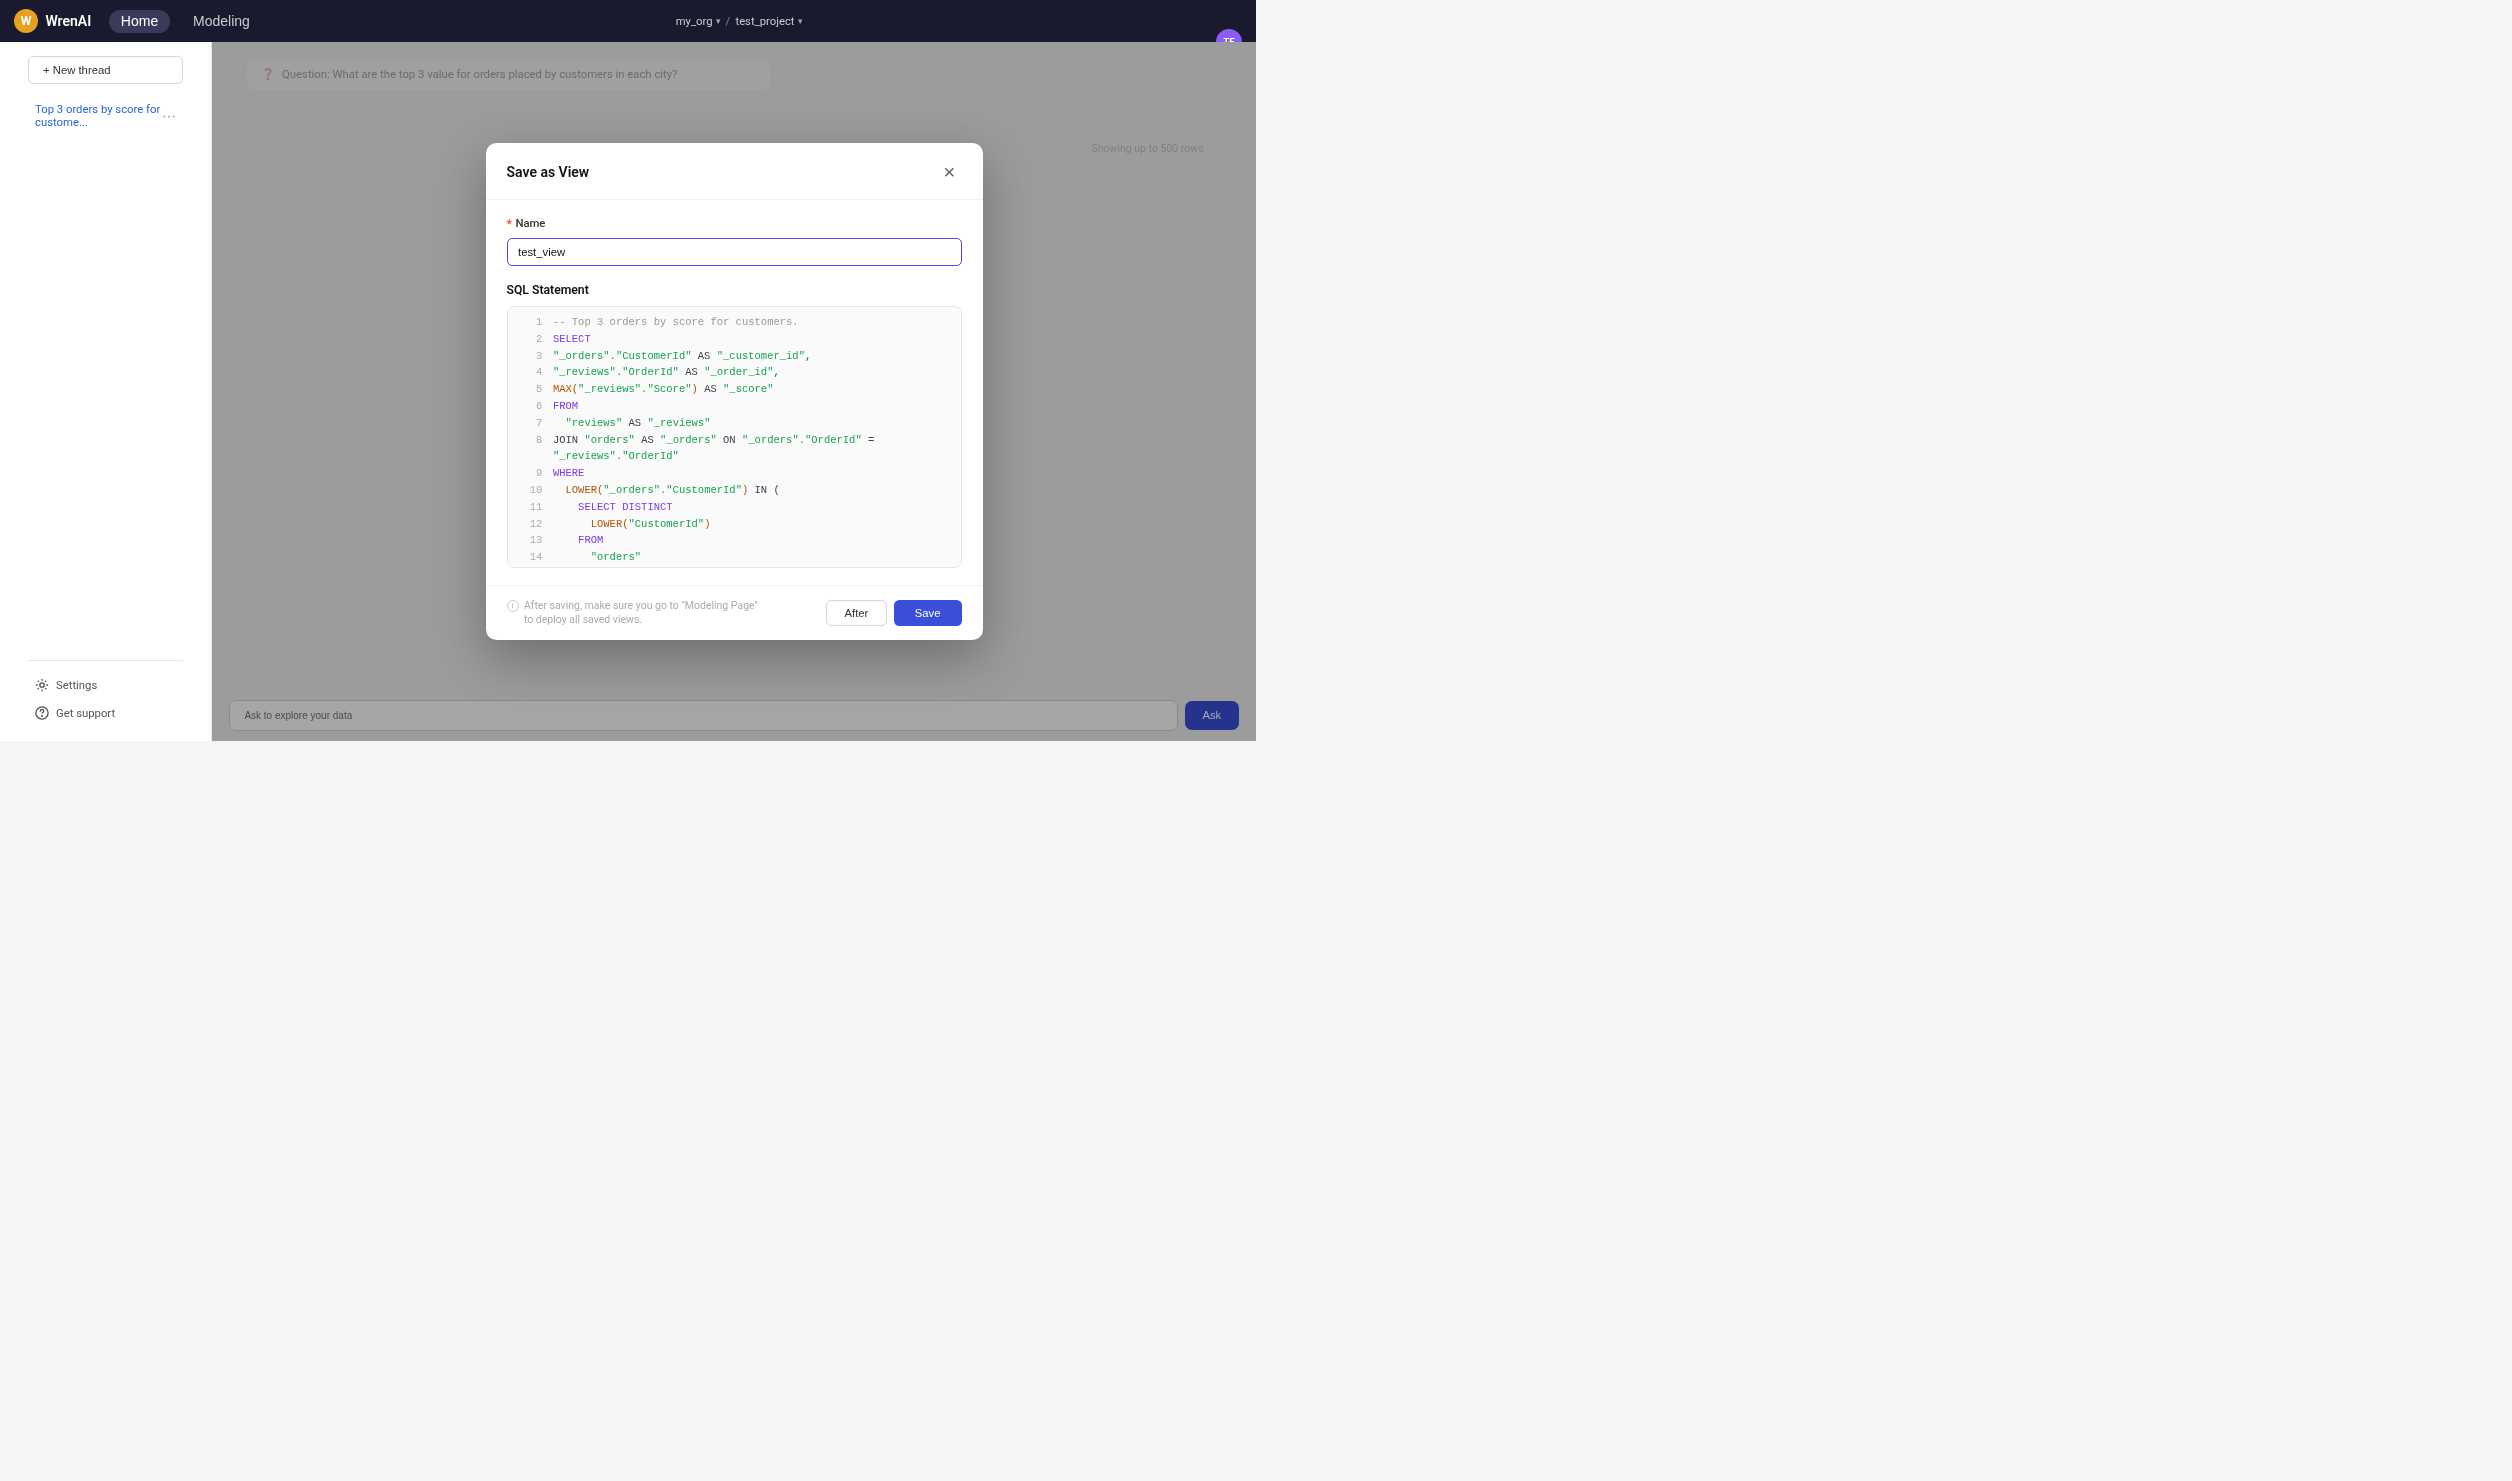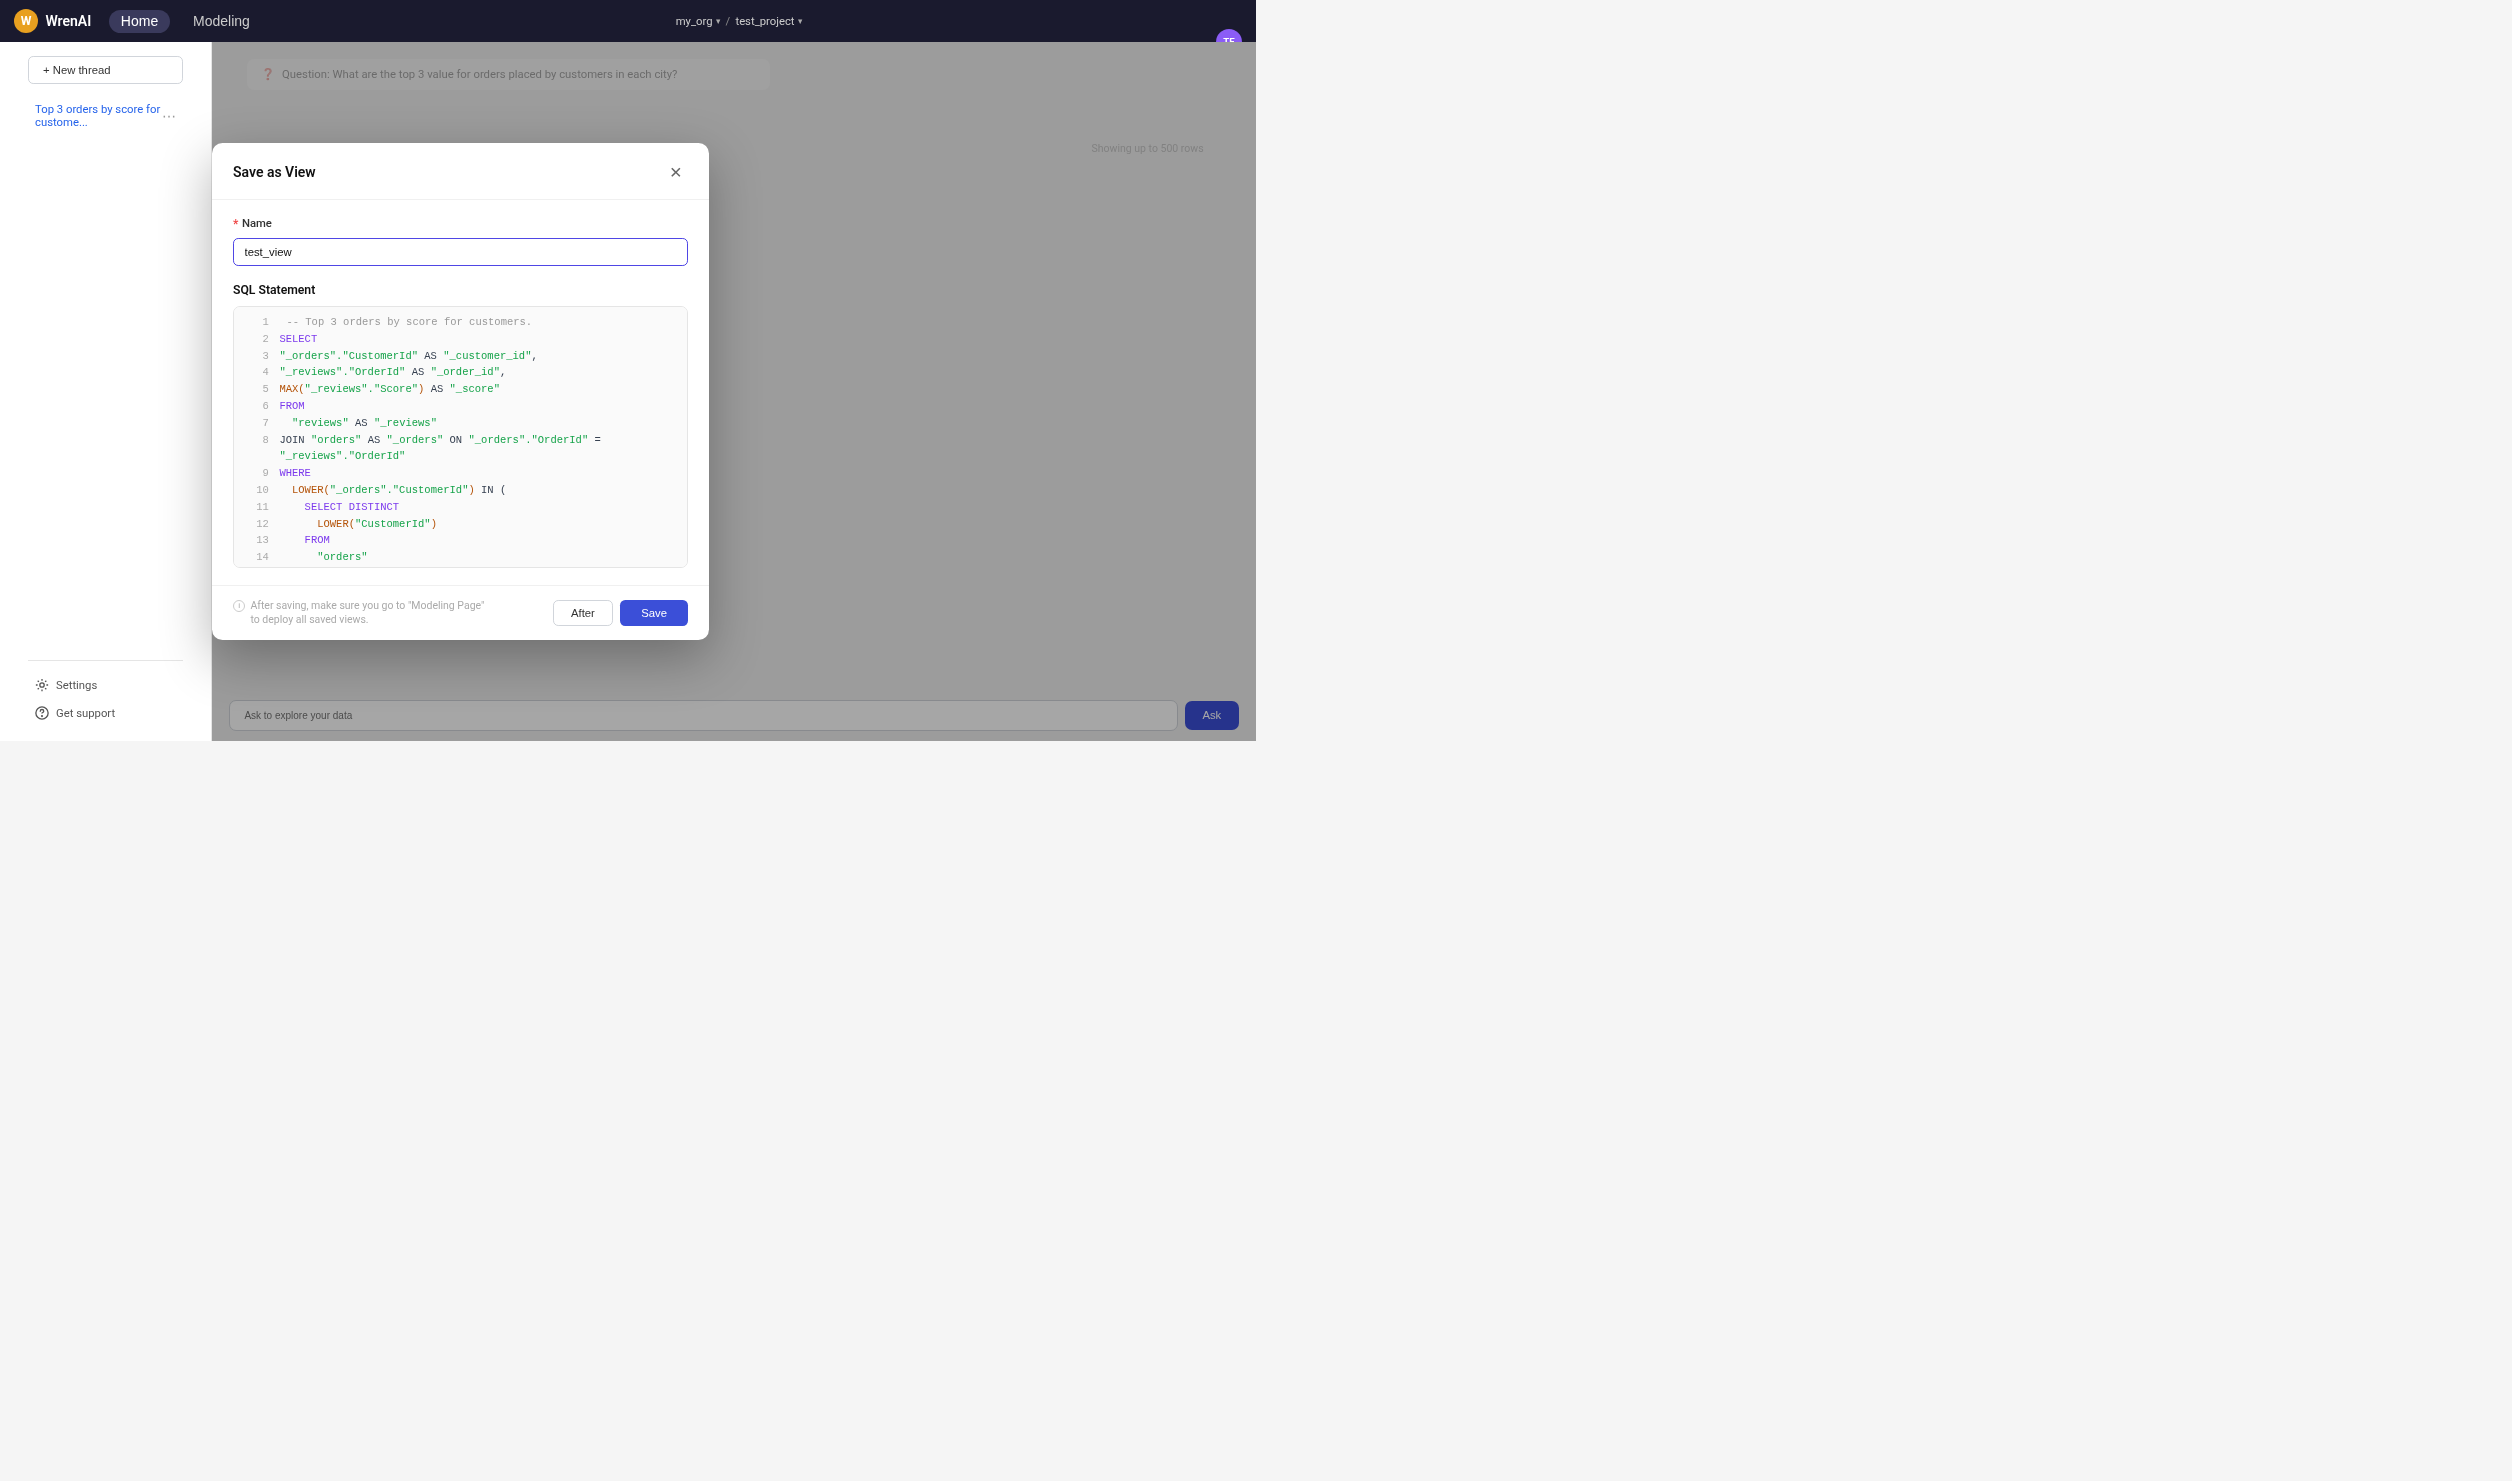--- a/index.html
+++ b/index.html
@@ -221,21 +221,21 @@
       cursor: pointer;
     }
 
     
     .overlay {
       position: absolute;
       inset: 0;
       background: rgba(0,0,0,0.35);
       display: flex;
       align-items: center;
-      justify-content: flex-start;
+      justify-content: center;
       z-index: 100;
     }
 
     
     .modal {
       background: white;
       border-radius: 10.5px;
       width: 497px;
       max-height: 593px;
       display: flex;
@@ -325,21 +325,21 @@
     .sql-line:last-child { padding-bottom: 7px; }
     .line-num {
       width: 24.4px;
       color: #aaa;
       user-select: none;
       flex-shrink: 0;
       text-align: right;
       margin-right: 10.5px;
     }
     .sql-code { flex: 1; }
-    .c-comment { color: #999; margin-left: 7px; }
+    .c-comment { color: #999; }
     .c-keyword { color: #7c3aed; font-weight: 500; }
     .c-string { color: #16a34a; }
     .c-func { color: #b45309; }
     .c-plain { color: #374151; }
 
     
     .modal-footer {
       display: flex;
       align-items: center;
       justify-content: space-between;

